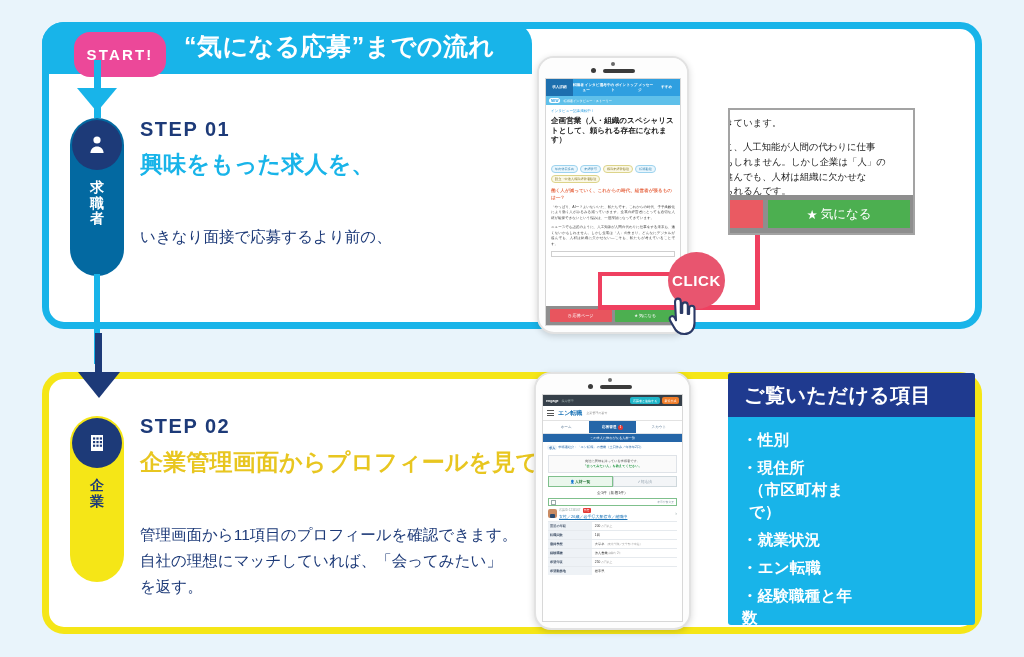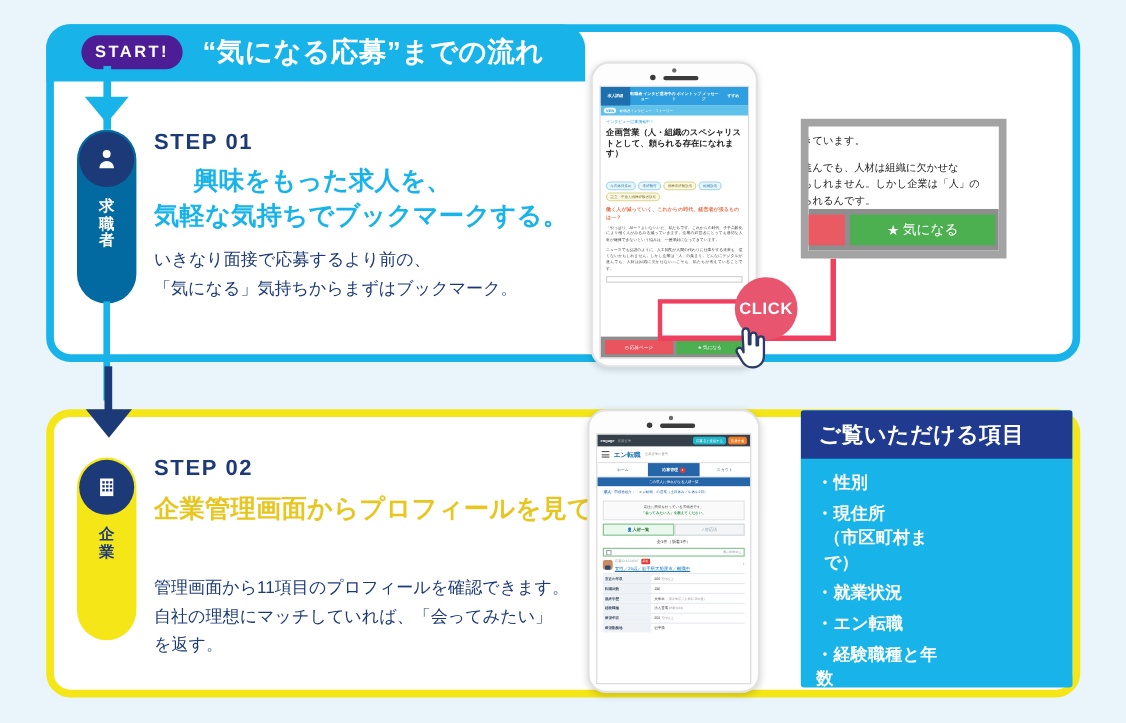--- a/index.html
+++ b/index.html
@@ -21,22 +21,22 @@
   }
   .card1-header {
     position: absolute; left: 42px; top: 22px;
     width: 490px; height: 52px;
     background: #18b4e9;
     border-radius: 22px 22px 0 0;
     z-index: 6;
   }
   .start-badge {
     position: absolute; left: 32px; top: 10px;
-    width: 92px; height: 31px;
-    background: #4c1d95;
+    width: 92px; height: 45px;
+    background: #ec4899;
     border-radius: 16px;
     color: #fff; font-size: 15px; font-weight: bold;
     letter-spacing: 2.2px;
     display: flex; align-items: center; justify-content: center;
   }
   .card1-title {
     position: absolute; left: 142px; top: 8px;
     color: #ffffff; font-size: 25px; font-weight: bold;
     letter-spacing: 0.5px; white-space: nowrap;
   }
@@ -228,21 +228,21 @@
   .p2-rl { width: 34%; background: #eef2f6; font-size: 3.2px; color: #44546a;
            font-weight: bold; padding: 2px 2px; align-self: stretch;
            display: flex; align-items: center; }
   .p2-rv { flex: 1; font-size: 3.2px; color: #333; padding: 2px 3px; }
   .p2-rv small { color: #999; font-size: 2.8px; }
 
   
   .zoom-box {
     position: absolute; left: 728px; top: 108px;
     width: 187px; height: 127px;
-    border: 7px solid #a3a3a3;
+    border: 2px solid #a3a3a3;
     background: #ffffff;
     z-index: 14; overflow: hidden;
   }
   .zb-text { padding: 6px 0 4px 0; font-size: 9.4px; color: #1a1a1a;
              line-height: 1.58; }
   .zb-text p { margin-left: -6px; }
   .zb-bar { position: absolute; left: 0; right: 0; bottom: 0; height: 38px;
             background: #8e8e8e; display: flex; align-items: center; gap: 5px;
             padding: 0 3px; }
   .zb-red { width: 52px; height: 28px; background: #ea5a62; margin-left: -22px; }
@@ -315,24 +315,22 @@
         <path d="M5.4 20c0-4 3-6.6 6.6-6.6S18.6 16 18.6 20z" fill="#fff"></path>
       </svg>
     </div>
     <div class="pill-label">求職者</div>
   </div>
   <div class="pill-tail tail1"></div>
   <div class="arrow-navy-stem"></div>
   <div class="arrow-navy"></div>
 
   <div class="steplabel" style="left:140px; top:118px;">STEP 01</div>
-  <div class="headline h-cyan" style="left:140px; top:149px;margin-left:36px;">興味をもった求人を、</div>
-  <div class="headline h-cyan" style="left:140px; top:181px;">気軽な気持ちでブックマークする。</div>
+  <div class="headline h-cyan" style="left:140px; top:149px;">興味をもった求人を、</div>
   <div class="bodytext" style="left:140px; top:224px;">いきなり面接で応募するより前の、</div>
-  <div class="bodytext" style="left:140px; top:250px;">「気になる」気持ちからまずはブックマーク。</div>
 
   <div class="phone phone1">
     <div class="phone-top">
       <div class="cam2"></div>
       <div class="cam"></div>
       <div class="spk"></div>
     </div>
     <div class="screen">
       <div class="p1-nav">
         <div class="nv act">求人詳細</div>
@@ -377,22 +375,23 @@
   </div>
 
   <div class="src-box"></div>
   <div class="zoom-line zl-h"></div>
   <div class="zoom-line zl-v"></div>
 
   <div class="zoom-box">
     <div class="zb-text">
       <p>きています。</p>
       <p style="height:9px">&nbsp;</p>
+      <p>こ、人工知能が人間の代わりに仕事</p>
+      <p>もしれません。しかし企業は「人」の</p>
       <p>進んでも、人材は組織に欠かせな</p>
-      <p>もしれません。しかし企業は「人」の</p>
       <p>られるんです。</p>
     </div>
     <div class="zb-bar">
       <div class="zb-red"></div>
       <div class="zb-green">
         <span>★</span>
         <span>気になる</span>
       </div>
     </div>
   </div>

